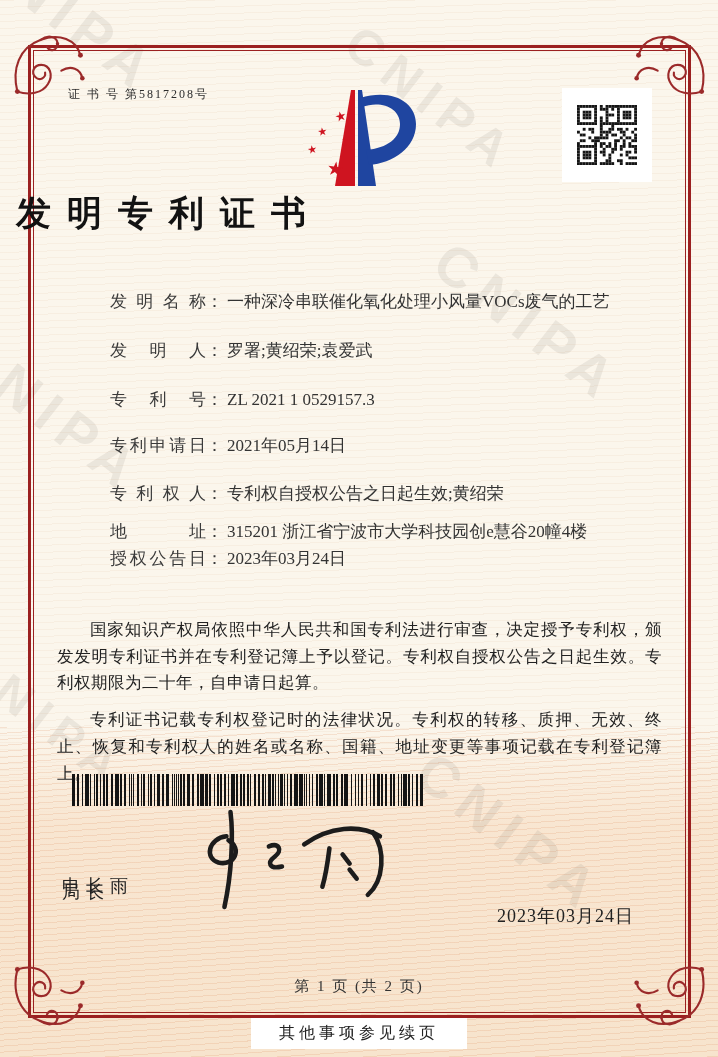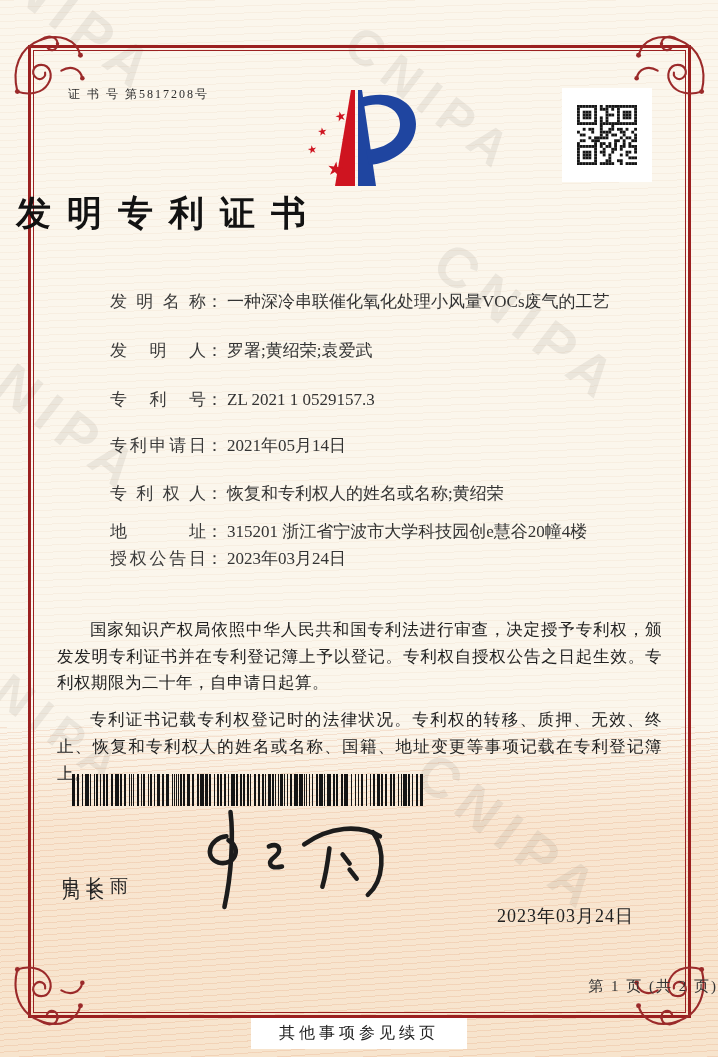--- a/index.html
+++ b/index.html
@@ -72,21 +72,21 @@
 
   .director-title,.director-name{
     position:absolute;left:62px;
     font-family:"Liberation Sans","DejaVu Sans",sans-serif;
     font-size:18px;color:#222;letter-spacing:6px;font-weight:500;
   }
   .director-title{top:880px;}
   .director-name{top:874px;}
   .signature{position:absolute;left:178px;top:806px;width:212px;height:106px;}
   .issue-date{position:absolute;left:497px;top:904px;font-size:18px;color:#222;letter-spacing:1px;}
-  .page-info{position:absolute;left:0;right:0;top:977px;text-align:right;font-size:15px;color:#333;letter-spacing:2px;}
+  .page-info{position:absolute;left:0;right:0;top:977px;text-align:center;font-size:15px;color:#333;letter-spacing:2px;}
   .note-box{
     position:absolute;left:50%;top:1018px;transform:translateX(-50%);
     background:#ffffff;padding:5px 28px;font-size:16px;color:#222;
     letter-spacing:4px;white-space:nowrap;z-index:5;
   }
 </style>
 </head>
 <body>
 
 <div class="page">
@@ -379,21 +379,21 @@
     <div class="row" style="top:339px">
       <span class="lbl">发明人</span><span class="colon">：</span><span class="val">罗署;黄绍荣;袁爱武</span>
     </div>
     <div class="row" style="top:388px">
       <span class="lbl">专利号</span><span class="colon">：</span><span class="val">ZL 2021 1 0529157.3</span>
     </div>
     <div class="row" style="top:434px">
       <span class="lbl">专利申请日</span><span class="colon">：</span><span class="val">2021年05月14日</span>
     </div>
     <div class="row" style="top:482px">
-      <span class="lbl">专利权人</span><span class="colon">：</span><span class="val">恢复和专利权人的姓名或名称;黄绍荣</span>
+      <span class="lbl">专利权人</span><span class="colon">：</span><span class="val">专利权自授权公告之日起生效;黄绍荣</span>
     </div>
     <div class="row" style="top:520px">
       <span class="lbl">地址</span><span class="colon">：</span><span class="val">315201 浙江省宁波市大学科技园创e慧谷20幢4楼</span>
     </div>
     <div class="row" style="top:547px;width:600px">
       <span>
         <span class="lbl">授权公告日</span><span class="colon">：</span><span class="val">2023年03月24日</span>
       </span>
     </div>
 

